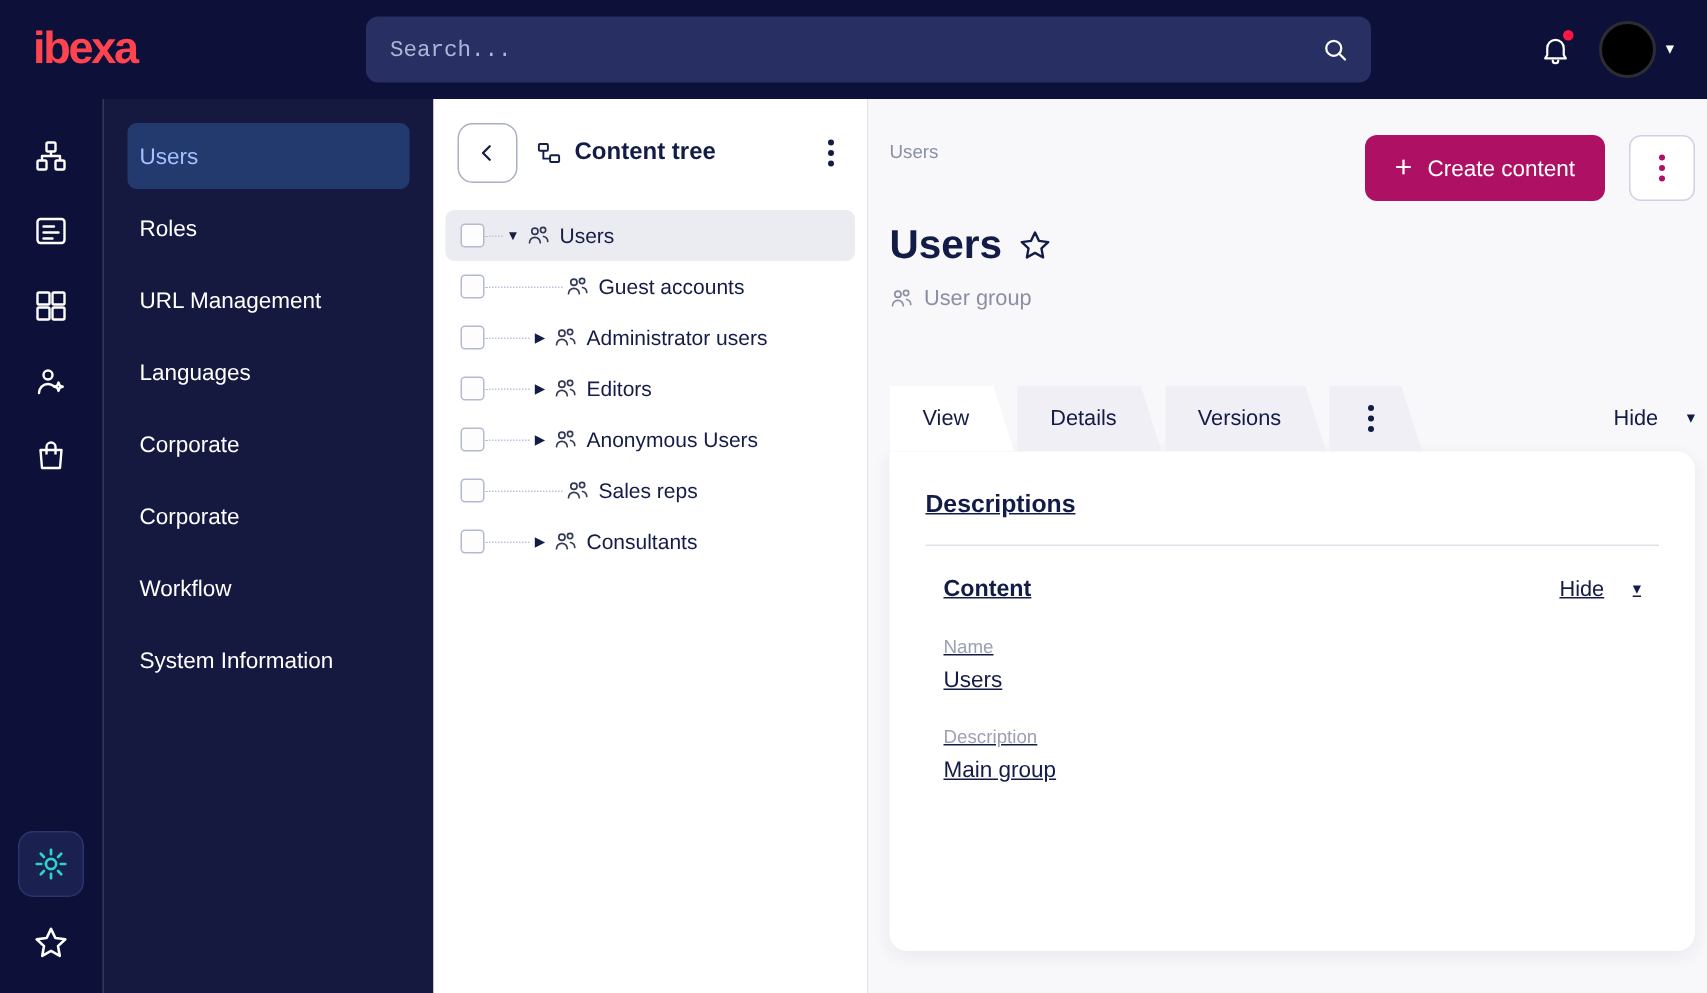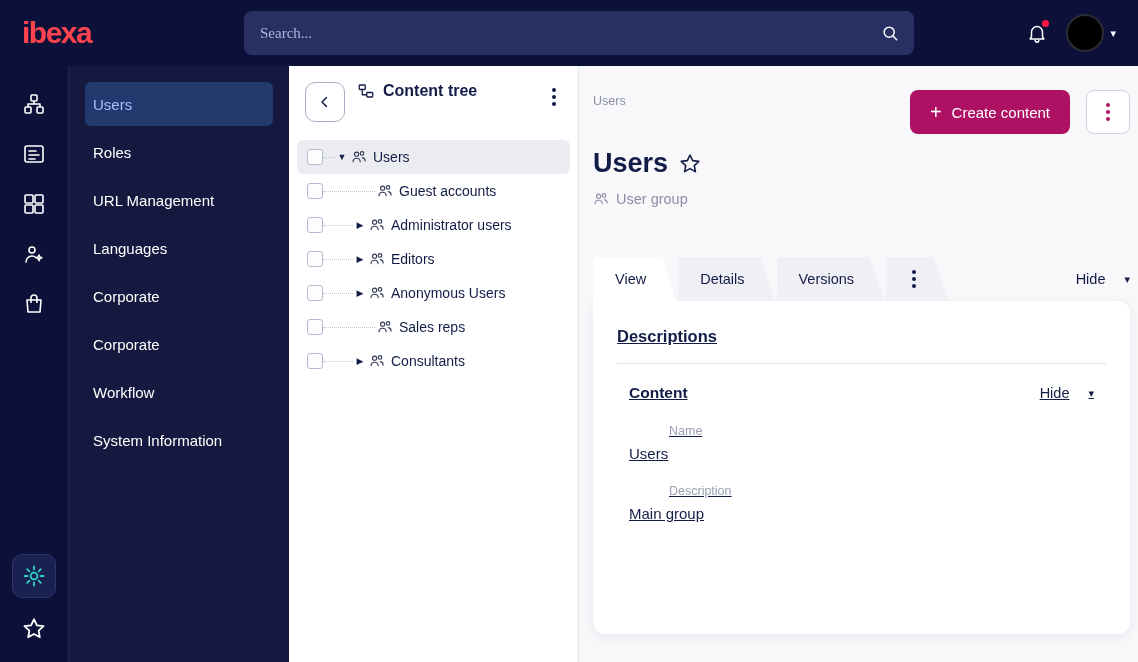--- a/index.html
+++ b/index.html
@@ -21,21 +21,21 @@
     margin-left:22px; font-size:30px; font-weight:800; letter-spacing:-1.5px;
     color:#ff4450; cursor:pointer; line-height:1;
   }
   .searchbox {
     position:absolute; left:244px; top:11px; width:670px; height:44px;
     background:#272f63; border-radius:8px; display:flex; align-items:center;
     padding:0 14px 0 16px;
   }
   .searchbox input {
     flex:1; background:transparent; border:none; outline:none;
-    color:#fff; font-size:15px; font-family:Liberation Serif, serif;
+    color:#fff; font-size:15px; font-family:Liberation Mono, monospace;
   }
   .searchbox input::placeholder { color:#aeb5d8; }
   .icon-svg { display:block; }
   .topbar-right { position:absolute; right:22px; top:0; height:66px; display:flex; align-items:center; gap:18px; }
   .bell-wrap { position:relative; cursor:pointer; }
   .bell-dot { position:absolute; top:-2px; right:-1px; width:7px; height:7px; border-radius:50%; background:#ff1744; }
   .avatar-wrap { display:flex; align-items:center; gap:6px; cursor:pointer; }
   .avatar { width:38px; height:38px; border-radius:50%; background:#000; border:2px solid #2c2c34; }
   .caret { font-size:11px; line-height:1; }
   .caret.white { color:#fff; }
@@ -63,21 +63,21 @@
     height:44px; margin:0 16px 4px 16px; padding-left:8px; border-radius:6px;
     display:flex; align-items:center; color:#fff; font-size:15px; cursor:pointer;
   }
   .side-item.active { background:#223a6e; color:#a5c0ff; }
 
   
   .tree-panel {
     position:absolute; top:66px; left:289px; width:290px; height:596px;
     background:#fff; border-right:1px solid #e4e5ee;
   }
-  .tree-header { display:flex; align-items:flex-start; padding:16px 16px 10px 16px; gap:12px; }
+  .tree-header { display:flex; align-items:center; padding:16px 16px 10px 16px; gap:12px; }
   .back-btn {
     width:40px; height:40px; border:1px solid #aab0c6; border-radius:10px; background:#fff;
     display:flex; align-items:center; justify-content:center; cursor:pointer; color:#131c46;
   }
   .tree-title { font-size:16px; font-weight:700; color:#131c46; display:flex; align-items:center; gap:8px; flex:1; }
   .kebab { display:flex; flex-direction:column; gap:3px; padding:6px; cursor:pointer; }
   .kebab i { width:4px; height:4px; border-radius:50%; background:#131c46; display:block; }
   .kebab.red i { background:#ae1164; }
 
   .tree-list { padding:8px 8px 0 8px; }
@@ -137,21 +137,21 @@
     background:#fff; border-radius:0 12px 12px 12px;
     box-shadow:0 3px 12px rgba(19,28,70,0.07);
     min-height:333px; padding:26px 24px 24px 24px;text-decoration:underline;
   }
   .section-title { font-size:16.5px; font-weight:700; color:#131c46; }
   .divider { border-top:1px solid #dfe0ea; margin:17px 0 20px 0; }
   .group { padding:0 12px; }
   .group-header { display:flex; justify-content:space-between; align-items:center; }
   .group-title { font-size:15.5px; font-weight:700; color:#131c46; }
   .field { margin-top:22px; }
-  .field-label { font-size:12.5px; color:#9ba0b4;margin-left:40px; }
+  .field-label { font-size:12.5px; color:#9ba0b4; }
   .field-value { font-size:15px; color:#131c46; margin-top:7px; }
 </style>
 </head>
 <body>
 
 <div id="app">
 
   <header class="topbar">
     <div class="logo">ibexa</div>
 

